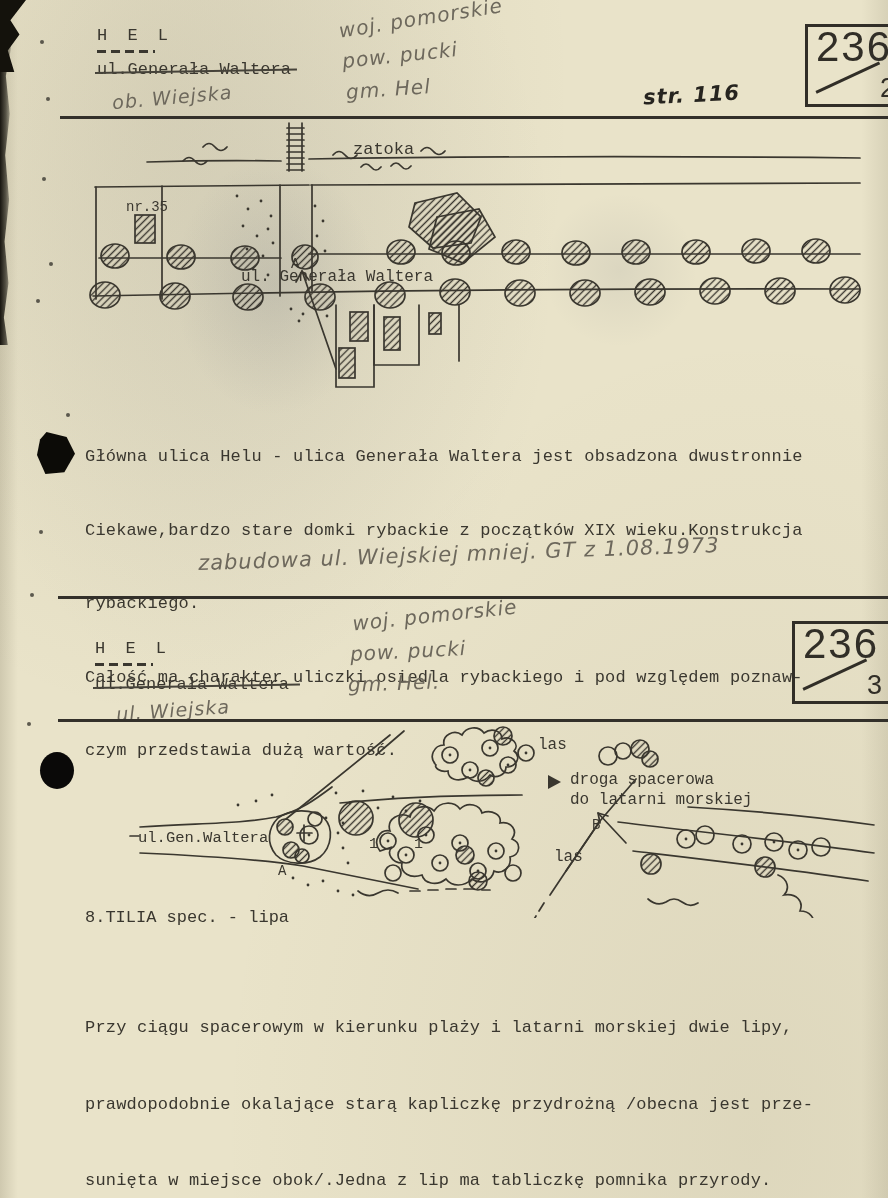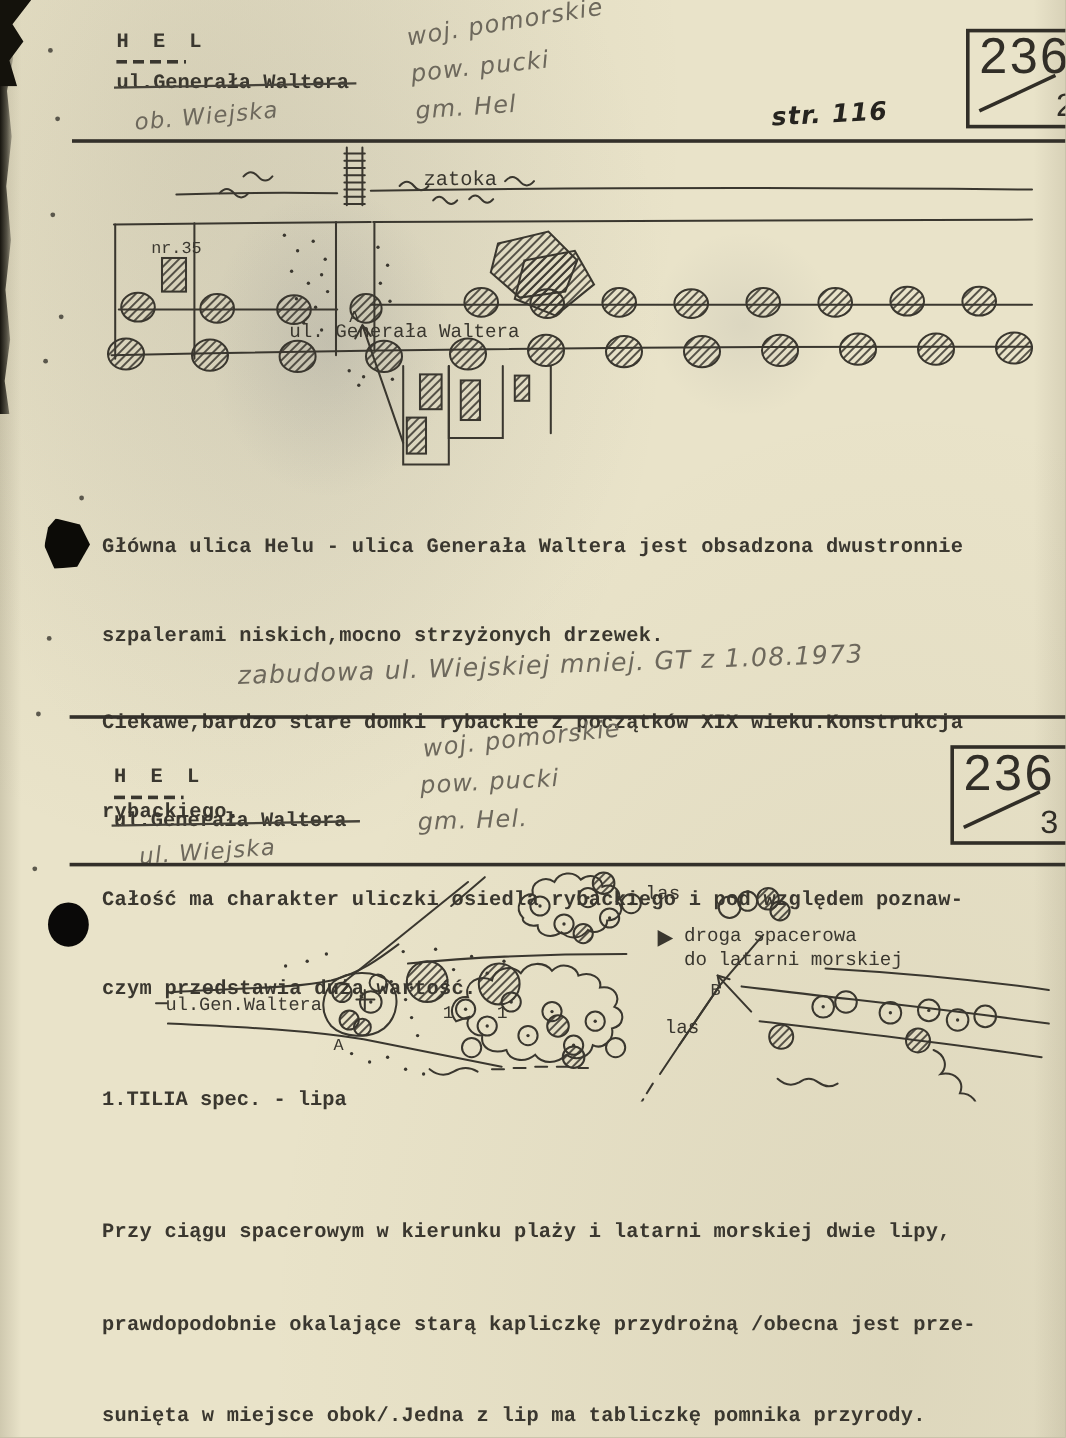--- a/index.html
+++ b/index.html
@@ -8,21 +8,21 @@
     background:
       radial-gradient(ellipse at 28% 22%, rgba(110,115,125,0.10), transparent 34%),
       radial-gradient(ellipse at 18% 8%, rgba(120,110,78,0.12), transparent 40%),
       radial-gradient(ellipse at 85% 95%, rgba(120,110,78,0.10), transparent 50%),
       linear-gradient(90deg, rgba(90,82,58,0.18) 0%, rgba(90,82,58,0) 2%, rgba(90,82,58,0) 97%, rgba(90,82,58,0.12) 100%),
       #e9e3c9;
     font-family:"Liberation Mono","DejaVu Sans Mono",monospace;
     color:#3a372f;
   }
   .abs{position:absolute;}
-  .tw{font-family:"Liberation Mono","DejaVu Sans Mono",monospace; color:#3a372f;font-weight:bold;}
+  .tw{font-family:"Liberation Mono","DejaVu Sans Mono",monospace; color:#3a372f;}
   .hw{font-family:"DejaVu Sans",sans-serif; font-style:italic; color:#6d685c; letter-spacing:1px;}
   .hw-dark{color:#26241f; font-weight:bold;}
   .title{font-size:17px; letter-spacing:5px;}
   .dashline{height:3px; background:repeating-linear-gradient(90deg,#3a372f 0 9px, transparent 9px 14px);}
   .subtitle{font-size:17px; white-space:nowrap;}
   .strike{height:2px; background:#46433a; transform:rotate(-1deg); transform-origin:left center;}
   .bodytext{font-size:17px; line-height:24.5px; white-space:pre; letter-spacing:0.2px;}
   .bodytext div{height:24.5px;}
   .catbox{width:97px; height:77px; border:3px solid #312e27;margin-left:48px;}
   .catbox .num{position:absolute; left:8px; top:-4px; font-family:"Liberation Sans","DejaVu Sans",sans-serif; font-size:42px; color:#312e27; letter-spacing:2px;}
@@ -183,21 +183,20 @@
         <circle cx="214" cy="200" r="1.4"></circle>
     </g>
     <text x="268" y="33" font-size="17">zatoka</text>
     <text x="41" y="90" font-size="14">nr.35</text>
     <text x="156" y="160" font-size="16">ul. Generała Waltera</text>
     <text x="206" y="147" font-size="14">A</text>
   </svg>
 
   <div class="abs tw bodytext" style="left:85px;top:396px">
     <div>Główna ulica Helu - ulica Generała Waltera jest obsadzona dwustronnie</div>
-    <div>szpalerami niskich,mocno strzyżonych drzewek.</div>
     <div>Ciekawe,bardzo stare domki rybackie z początków XIX wieku.Konstrukcja</div>
     <div>rybackiego.</div>
     <div>Całość ma charakter uliczki osiedla rybackiego i pod względem poznaw-</div>
     <div>czym przedstawia dużą wartość.</div>
   </div>
 
   <div class="abs hw" style="left:198px;top:542px;font-size:21px;transform:rotate(-2deg)">zabudowa ul. Wiejskiej mniej. GT z 1.08.1973</div>
 
   <div class="abs rule" style="left:58px;top:596px;width:830px"></div>
 
@@ -348,21 +347,21 @@
     <text x="482" y="61" font-size="16">droga spacerowa</text>
     <text x="482" y="81" font-size="16">do latarni morskiej</text>
     <text x="466" y="138" font-size="16">las</text>
     <text x="50" y="119" font-size="15.5">ul.Gen.Waltera</text>
     <text x="190" y="152" font-size="14">A</text>
     <text x="504" y="106" font-size="14">B</text>
     <text x="281" y="125" font-size="15">1</text>
     <text x="326" y="125" font-size="15">1</text>
   </svg>
 
-  <div class="abs tw" style="left:85px;top:908px;font-size:17px">1.TILIA spec. - lipa</div>
+  <div class="abs tw" style="left:85px;top:908px;font-size:17px">8.TILIA spec. - lipa</div>
 
   <div class="abs tw bodytext" style="left:85px;top:964px;line-height:25.5px">
     <div style="height:25.5px">Przy ciągu spacerowym w kierunku plaży i latarni morskiej dwie lipy,</div>
     <div style="height:25.5px">prawdopodobnie okalające starą kapliczkę przydrożną /obecna jest prze-</div>
     <div style="height:25.5px">sunięta w miejsce obok/.Jedna z lip ma tabliczkę pomnika przyrody.</div>
     
     
     
     
   </div>

